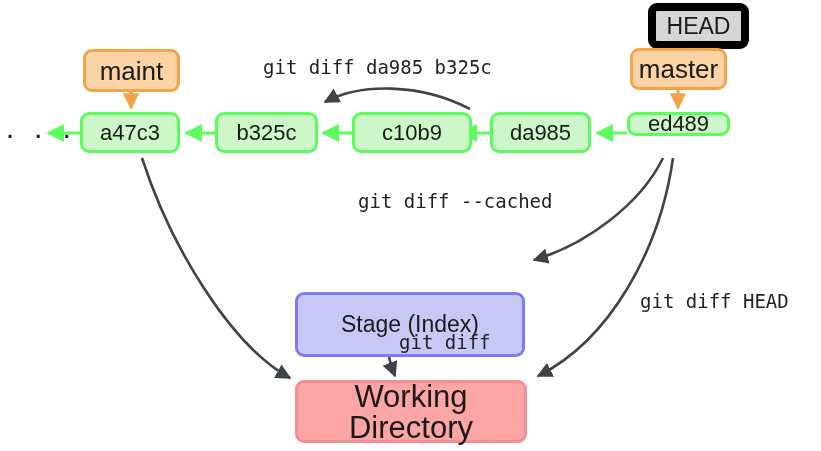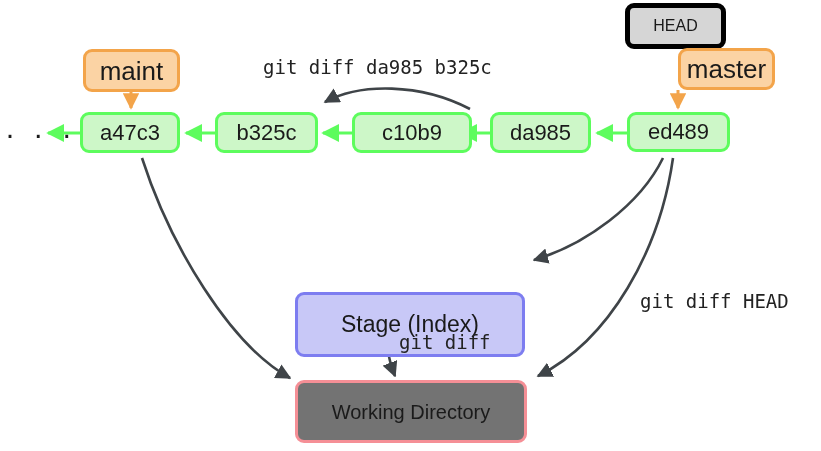--- a/index.html
+++ b/index.html
@@ -41,36 +41,37 @@
     font-size: 22px;
   }
   .branch {
     background: #fbd3a4;
     border: 3px solid #f3a44a;
     border-radius: 9px;
     font-size: 26px;
   }
   .headref {
     background: #d6d6d6;
-    border: 5px solid #000000;
+    border: 8px solid #000000;
     border-radius: 9px;
-    font-size: 16px;
+    font-size: 23px;
+    margin-left: 23px;
   }
   .stage {
     background: #c8c8f7;
     border: 3px solid #7d7df0;
     border-radius: 9px;
     font-size: 23px;
     margin-top: 44px;
   }
   .workdir {
-    background: #737373;
+    background: #fca5a5;
     border: 3px solid #f58f96;
     border-radius: 9px;
-    font-size: 20px;
+    font-size: 31px;
   }
   .edge-label {
     position: absolute;
     font-family: "DejaVu Sans Mono", monospace;
     font-size: 19px;
     color: #222222;
     white-space: pre;
     letter-spacing: 0px;
     line-height: 1;
   }
@@ -122,37 +123,38 @@
       <path d="M 393 315 C 383 340 388 358 395 376"></path>
     </g>
   </svg>
 
   <div class="ellipsis" style="left:5px; top:119px;">· · ·</div>
 
   <div class="node branch" style="left:83px; top:49px; width:97px; height:43px;">maint</div>
 
   <div class="node headref" style="left:625px; top:3px; width:101px; height:46px;">HEAD</div>
 
-  <div class="node branch" style="left:630px; top:48px; width:97px; height:42px;margin-left:48px;">master</div>
+  <div class="node branch" style="left:630px; top:48px; width:97px; height:42px;">master</div>
 
   <div class="node commit" style="left:80px; top:112px; width:100px; height:41px;">a47c3</div>
 
   <div class="node commit" style="left:215px; top:112px; width:103px; height:41px;">b325c</div>
 
   <div class="node commit" style="left:352px; top:112px; width:120px; height:41px;">c10b9</div>
 
   <div class="node commit" style="left:490px; top:112px; width:101px; height:41px;">da985</div>
 
-  <div class="node commit" style="left:627px; top:112px; width:103px; height:40px;">ed489</div>
+  <div class="node commit" style="left:627px; top:112px; width:103px; height:24px;">ed489</div>
 
   <div class="node stage" style="left:295px; top:248px; width:230px; height:65px;">Stage (Index)</div>
 
   <div class="node workdir" style="left:295px; top:380px; width:232px; height:63px;">Working Directory</div>
 
   <div class="edge-label" style="left:263px; top:58px;">git diff da985 b325c</div>
 
+  <div class="edge-label" style="left:358px; top:192px;">git diff --cached</div>
 
 
   <div class="edge-label" style="left:399px; top:333px;">git diff</div>
 
   <div class="edge-label" style="left:640px; top:292px;">git diff HEAD</div>
 
 </div>
 
 </body></html>

